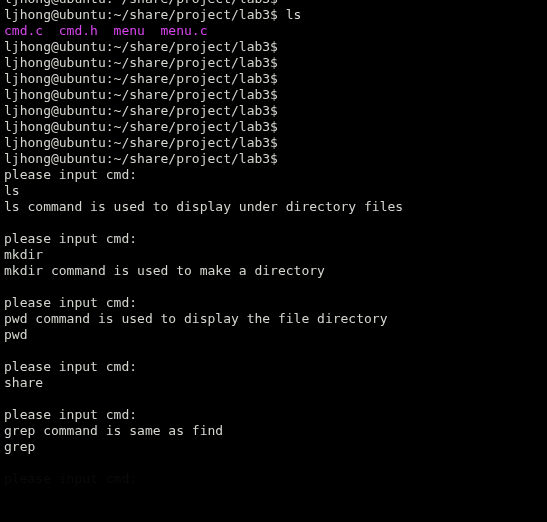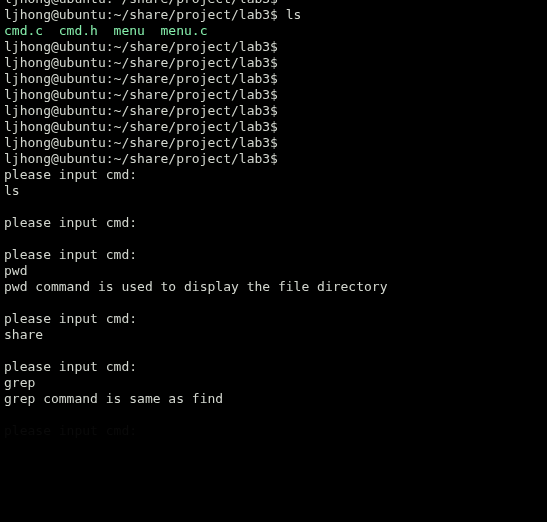--- a/index.html
+++ b/index.html
@@ -33,21 +33,21 @@
   .row {
     display: block;
     height: 16px;
     line-height: 16px;
     white-space: pre;
     letter-spacing: 0px;
   }
   .row.blank { }
   .seg { white-space: pre; }
   .c-default { color: #d3d7cf; }
-  .c-green   { color: #86efac; margin-top: 28px; }
+  .c-green   { color: #d946ef; margin-top: 28px; }
   .c-dim     { color: #0a0a0a; }
 </style>
 </head>
 <body>
 
 <div id="terminal">
   <div id="screen">
 
     <div class="row"><span class="seg c-default">ljhong@ubuntu:~/share/project/lab3$</span><span class="seg c-default"></span></div>
 
@@ -60,35 +60,38 @@
     <div class="row"><span class="seg c-default">ljhong@ubuntu:~/share/project/lab3$</span><span class="seg c-default"></span></div>
     <div class="row"><span class="seg c-default">ljhong@ubuntu:~/share/project/lab3$</span><span class="seg c-default"></span></div>
     <div class="row"><span class="seg c-default">ljhong@ubuntu:~/share/project/lab3$</span><span class="seg c-default"></span></div>
     <div class="row"><span class="seg c-default">ljhong@ubuntu:~/share/project/lab3$</span><span class="seg c-default"></span></div>
     <div class="row"><span class="seg c-default">ljhong@ubuntu:~/share/project/lab3$</span><span class="seg c-default"></span></div>
     <div class="row"><span class="seg c-default">ljhong@ubuntu:~/share/project/lab3$</span><span class="seg c-default"></span></div>
 
 
     <div class="row"><span class="seg c-default">please input cmd:</span></div>
     <div class="row"><span class="seg c-default">ls</span></div>
+    <div class="row"><span class="seg c-default">ls command is used to display under directory files</span></div>
     <div class="row blank"><span class="seg c-default"></span></div>
 
     <div class="row"><span class="seg c-default">please input cmd:</span></div>
+    <div class="row"><span class="seg c-default">mkdir</span></div>
+    <div class="row"><span class="seg c-default">mkdir command is used to make a directory</span></div>
     <div class="row blank"><span class="seg c-default"></span></div>
 
     <div class="row"><span class="seg c-default">please input cmd:</span></div>
+    <div class="row"><span class="seg c-default">pwd command is used to display the file directory</span></div>
     <div class="row"><span class="seg c-default">pwd</span></div>
-    <div class="row"><span class="seg c-default">pwd command is used to display the file directory</span></div>
     <div class="row blank"><span class="seg c-default"></span></div>
 
     <div class="row"><span class="seg c-default">please input cmd:</span></div>
     <div class="row"><span class="seg c-default">share</span></div>
     <div class="row blank"><span class="seg c-default"></span></div>
 
     <div class="row"><span class="seg c-default">please input cmd:</span></div>
+    <div class="row"><span class="seg c-default">grep command is same as find</span></div>
     <div class="row"><span class="seg c-default">grep</span></div>
-    <div class="row"><span class="seg c-default">grep command is same as find</span></div>
     <div class="row blank"><span class="seg c-default"></span></div>
 
     <div class="row"><span class="seg c-dim">please input cmd:</span></div>
 
   </div>
 </div>
 
 </body></html>

